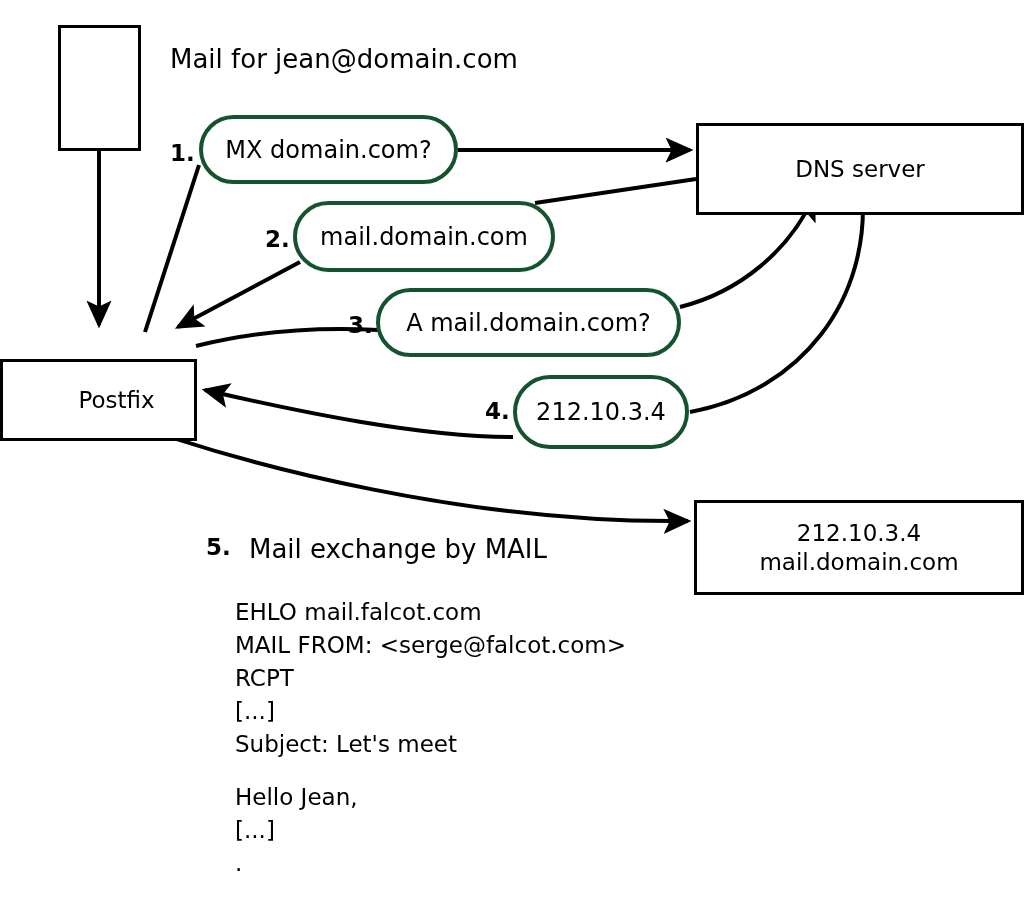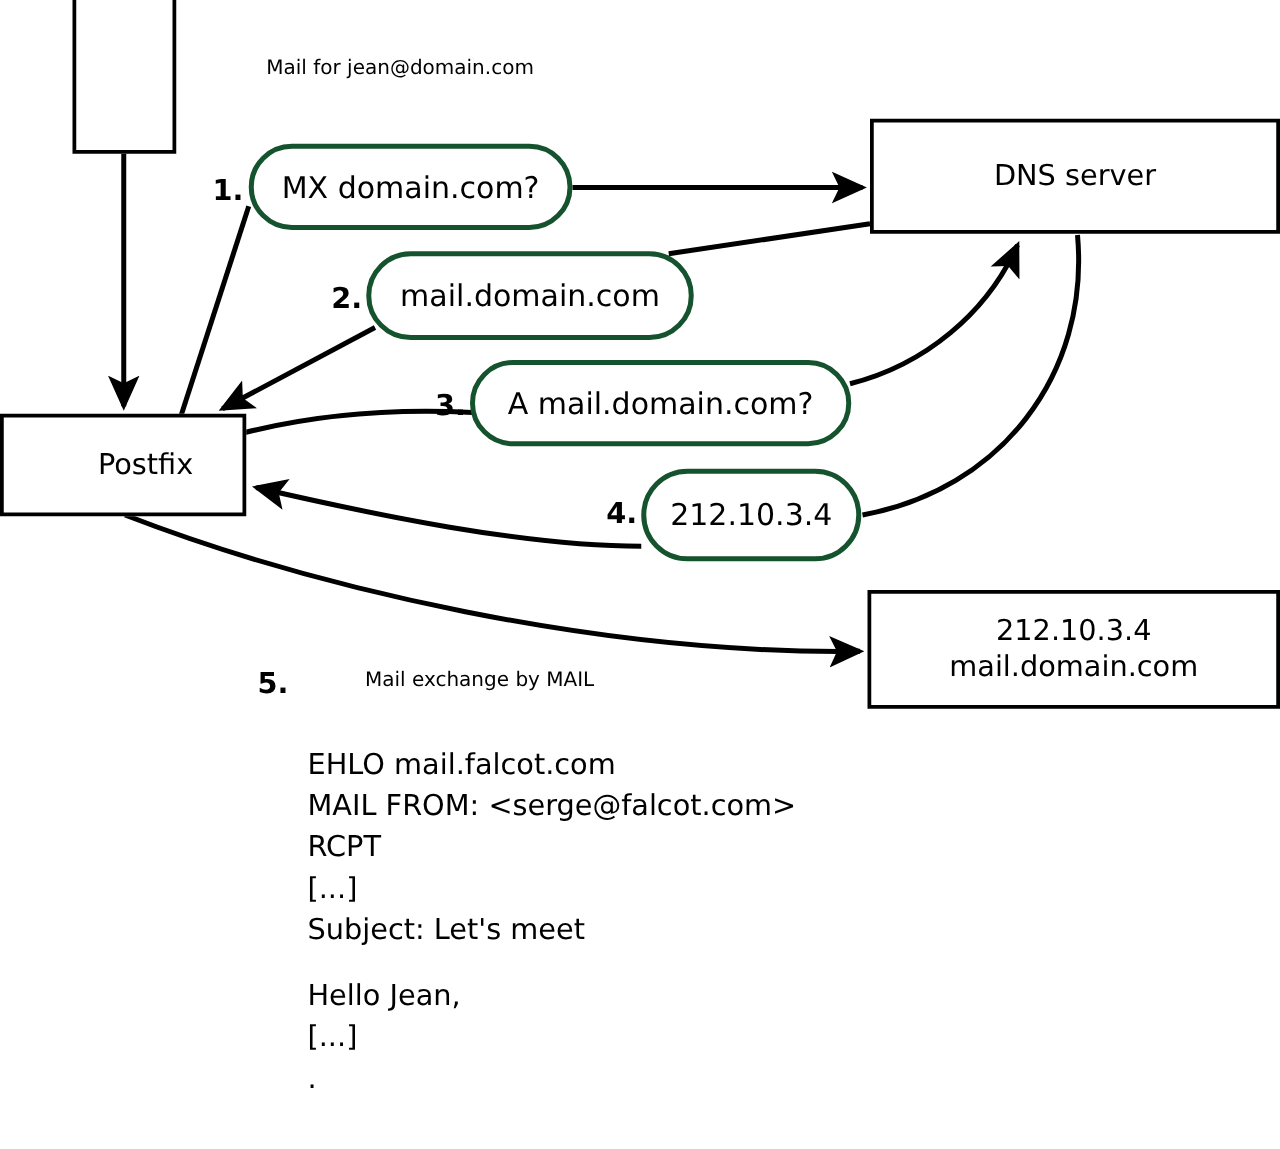--- a/index.html
+++ b/index.html
@@ -28,20 +28,21 @@
     border: 3px solid #000000;
     background: #ffffff;
     display: flex;
     align-items: center;
     justify-content: center;
     flex-direction: column;
     color: #000000;
     font-size: 23px;
     line-height: 1.22;
     z-index: 3;
+    margin-top: 28px;
   }
   .bubble {
     position: absolute;
     box-sizing: border-box;
     border: 4px solid #14532d;
     background: #ffffff;
     display: flex;
     align-items: center;
     justify-content: center;
     color: #000000;
@@ -52,36 +53,35 @@
   .step-num {
     position: absolute;
     font-size: 23px;
     font-weight: bold;
     color: #000000;
     z-index: 5;
     white-space: nowrap;
   }
   .plain-label {
     position: absolute;
-    font-size: 16px;
+    font-size: 26px;
     color: #000000;
     white-space: nowrap;
     z-index: 2;
-    margin-left: 43px;
   }
   .smtp-line {
     position: absolute;
     font-size: 23px;
     color: #000000;
     white-space: pre;
     z-index: 2;
   }
   #smtp-transcript {
     position: absolute;
-    left: 246px;
+    left: 235px;
     top: 596px;
     z-index: 2;
   }
   #smtp-transcript .smtp-line {
     position: static;
     display: block;
     height: 33px;
     line-height: 33px;
   }
   #smtp-transcript .smtp-line.blank {

